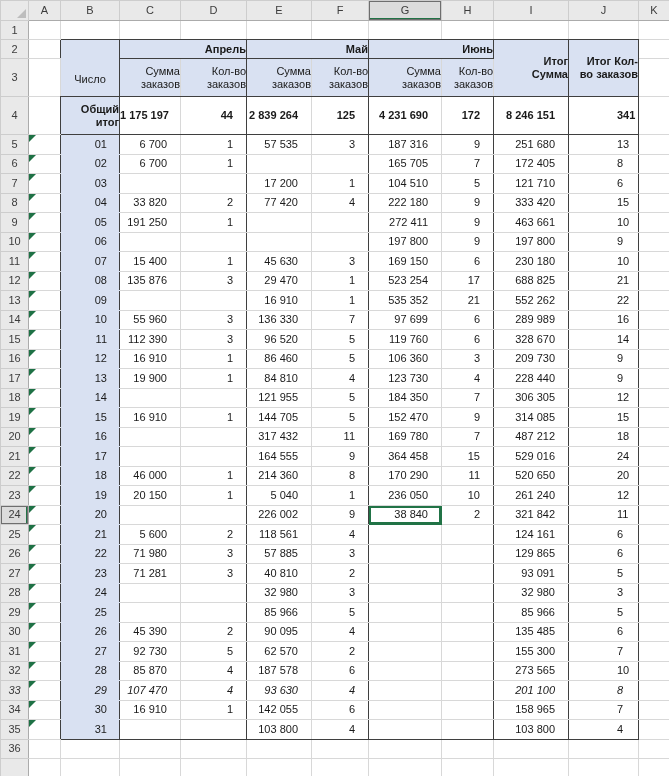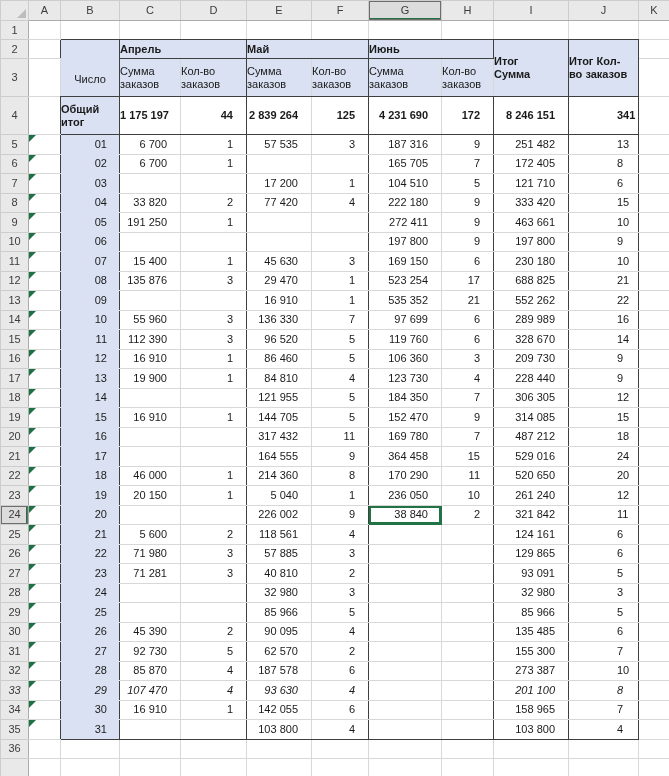--- a/index.html
+++ b/index.html
@@ -28,21 +28,21 @@
   .corner-tri {
     position: absolute; right: 2px; bottom: 2px; width: 0; height: 0;
     border-bottom: 9px solid #BDBDBD; border-left: 9px solid transparent;
   }
   .cell { background: #fff; border: 1px solid #D8D8D8; position: relative; }
   .fill { background: var(--fill); }
   .fillb { border-bottom-color: var(--fill); border-top-color: var(--fill); }
   .dr { border-right: 1px solid #3f3f3f; }
   .db { border-bottom: 1px solid #3f3f3f; }
   .bold { font-weight: 700; }
-  .ctr { text-align: left; }
+  .ctr { text-align: right; }
   .pre { white-space: pre-line; }
   .vbot { vertical-align: bottom; padding-bottom: 10px; text-align: center; }
   .num { text-align: right; padding-right: 13px; }
   .nB { padding-right: 12px; }
   .nJ { padding-right: 20px; padding-left: 48px; }
   .sel { box-shadow: inset 0 0 0 2px var(--accent); border-color: var(--accent); overflow: visible; }
   .tri {
     position: absolute; left: 0; top: 0; width: 0; height: 0;
     border-top: 7px solid #1E7145; border-right: 7px solid transparent;
   }
@@ -146,21 +146,21 @@
         <td class="cell dr">
           <div class="tri"></div>
         </td>
         <td class="cell fill fillb dr num nB">01</td>
         <td class="cell num nC">6 700</td>
         <td class="cell num nD dr">1</td>
         <td class="cell num nE">57 535</td>
         <td class="cell num nF dr">3</td>
         <td class="cell num nG">187 316</td>
         <td class="cell num nH dr">9</td>
-        <td class="cell num nI dr">251 482</td>
+        <td class="cell num nI dr">251 680</td>
         <td class="cell num nJ dr">13</td>
         <td class="cell"></td>
       </tr>
       <tr style="height: 19.5px;">
         <td class="rowhdr">6</td>
         <td class="cell dr">
           <div class="tri"></div>
         </td>
         <td class="cell fill fillb dr num nB">02</td>
         <td class="cell num nC">6 700</td>
@@ -578,21 +578,21 @@
         <td class="cell dr">
           <div class="tri"></div>
         </td>
         <td class="cell fill fillb dr num nB">28</td>
         <td class="cell num nC">85 870</td>
         <td class="cell num nD dr">4</td>
         <td class="cell num nE">187 578</td>
         <td class="cell num nF dr">6</td>
         <td class="cell num nG"></td>
         <td class="cell num nH dr"></td>
-        <td class="cell num nI dr">273 387</td>
+        <td class="cell num nI dr">273 565</td>
         <td class="cell num nJ dr">10</td>
         <td class="cell"></td>
       </tr>
       <tr style="height: 19.5px; font-style: italic;">
         <td class="rowhdr">33</td>
         <td class="cell dr">
           <div class="tri"></div>
         </td>
         <td class="cell fill fillb dr num nB">29</td>
         <td class="cell num nC">107 470</td>

